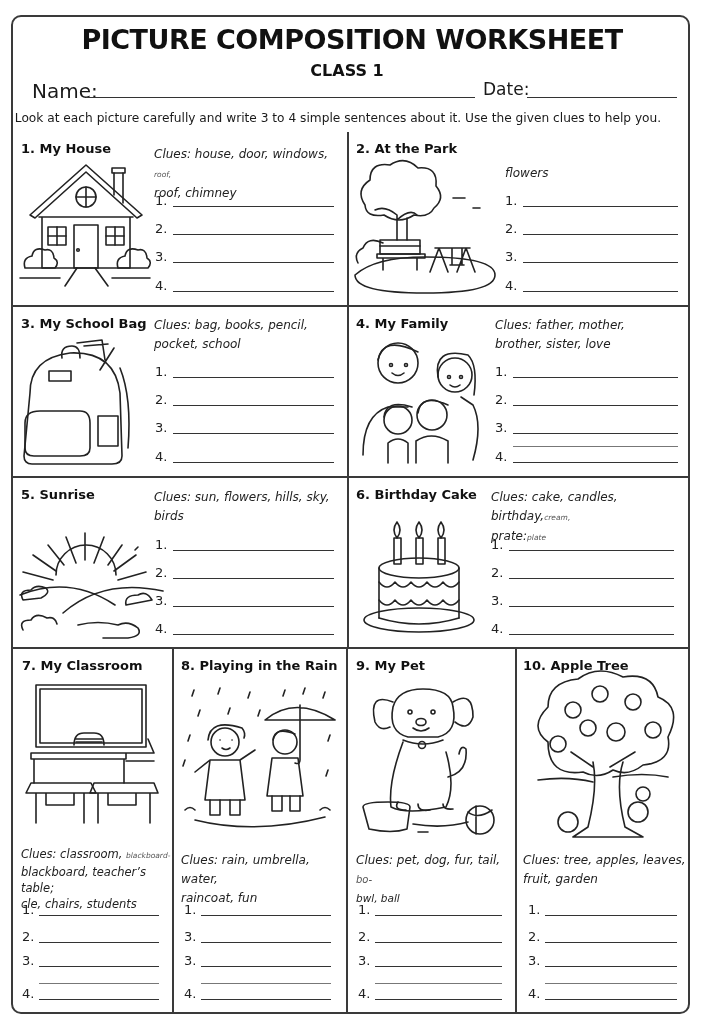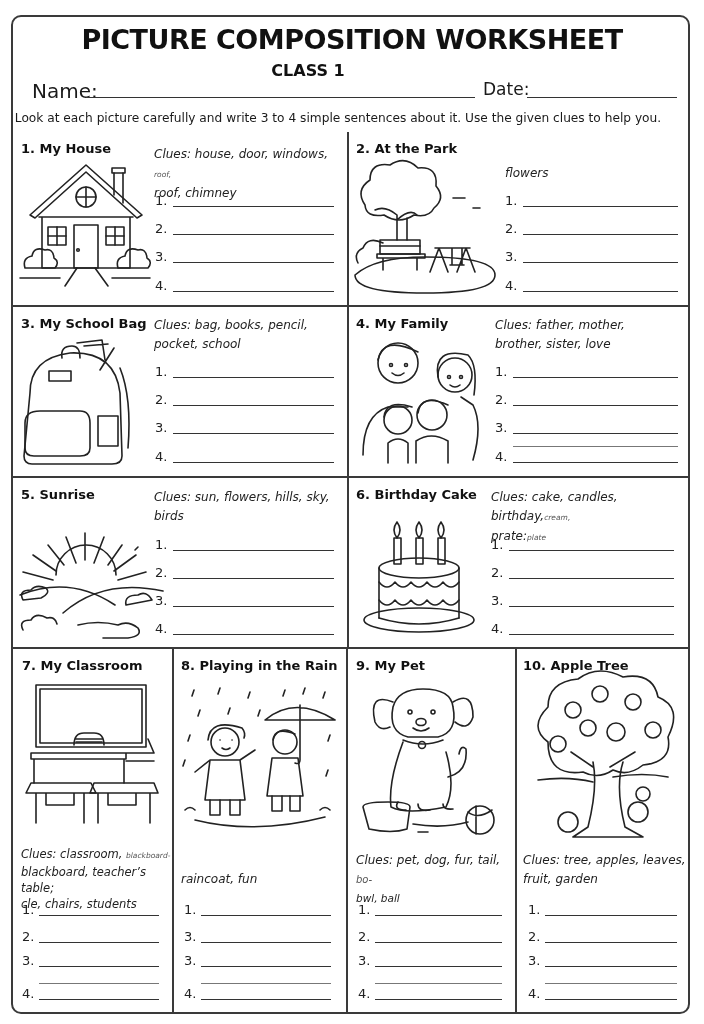--- a/index.html
+++ b/index.html
@@ -4,21 +4,21 @@
 <style>
   html, body { margin:0; padding:0; background:#ffffff; }
   body { width:704px; height:1024px; position:relative; overflow:hidden;
          font-family:"DejaVu Sans", sans-serif; color:#1a1a1a; }
   .sheet { position:absolute; left:11px; top:15px; width:679px; height:999px;
            border:2px solid #3a3a3a; border-radius:10px; box-sizing:border-box; }
   .title { position:absolute; left:0; width:704px; top:24px; text-align:center;
            font-family:"DejaVu Sans", sans-serif; font-weight:bold; font-size:27px;
            letter-spacing:-0.5px; color:#111; }
   .subtitle { position:absolute; left:0; width:616px; top:61px; text-align:center;
-              font-weight:bold; font-size:16px; color:#111; }
+              font-weight:bold; font-size:16px; color:#111;padding-left:39px; }
   .name-label { position:absolute; left:32px; top:79px; font-size:20px; }
   .name-line { position:absolute; left:86px; top:97px; width:389px; border-bottom:1.5px solid #333; }
   .date-label { position:absolute; left:483px; top:79px; font-size:17px; }
   .date-line { position:absolute; left:527px; top:97px; width:150px; border-bottom:1.5px solid #333; }
   .instructions { position:absolute; left:0; width:676px; top:111px; text-align:center;
                   font-size:12.2px; color:#1a1a1a; }
   .hline { position:absolute; height:0; border-top:2px solid #3a3a3a; }
   .vline { position:absolute; width:0; border-left:2px solid #3a3a3a; }
 
   .cell { position:absolute; }
@@ -238,21 +238,21 @@
     <path d="M30 80 h30 l5 40 h-40 Z M30 80 l-15 12 M60 80 l15 -10"></path>
     <path d="M30 120 v15 h10 v-15 M50 120 v15 h10 v-15"></path>
     <path d="M85 40 q30 -25 70 0 Z M120 25 V80 q0 5 -5 3"></path>
     <circle cx="105" cy="62" r="12"></circle>
       <path d="M93 60 q2 -14 22 -6"></path>
     <path d="M92 78 h26 l5 38 h-36 Z"></path>
     <path d="M92 116 v15 h10 v-15 M110 116 v15 h10 v-15"></path>
     <path d="M15 140 q60 15 130 -3 M5 130 q5 -5 10 0 M140 130 q5 -5 10 0"></path>
   </svg>
   <div class="clues" style="left:181px;top:851px;width:165px;">
-    <br><span>raincoat, fun</span>
+    <span>Clues: rain, umbrella, water,</span><br><span>raincoat, fun</span>
   </div>
   <div class="lines">
     <div class="ln" style="left:184px;top:902px;"><span>1.</span><div class="rule" style="left:17px;width:130px;"></div></div>
     <div class="ln" style="left:184px;top:929px;"><span>3.</span><div class="rule" style="left:17px;width:130px;"></div></div>
     <div class="ln" style="left:184px;top:953px;"><span>3.</span><div class="rule" style="left:17px;width:130px;"></div></div>
     <div class="ln" style="left:184px;top:986px;"><span>4.</span><div class="rule2" style="left:17px;width:130px;"></div><div class="rule" style="left:17px;width:130px;"></div></div>
   </div>
 </div>
 
 <div class="cell" style="left:0;top:0;">

